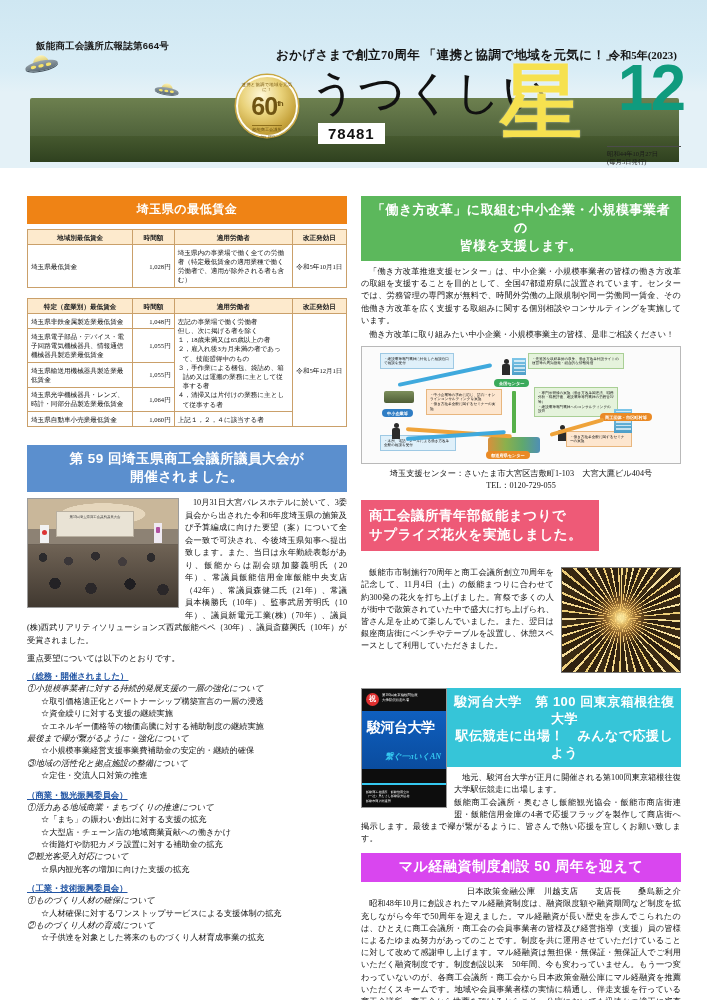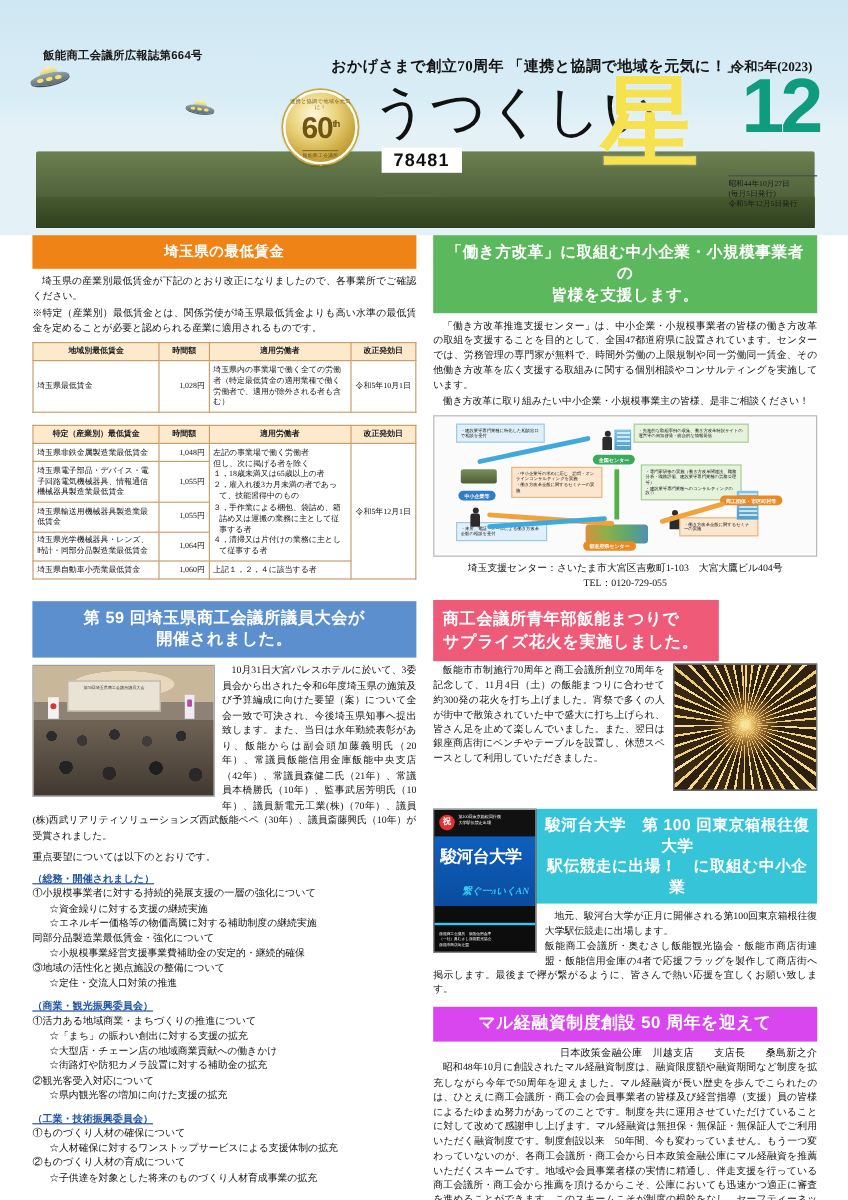--- a/index.html
+++ b/index.html
@@ -8,21 +8,21 @@
     background:#ffffff;
     font-family:"Liberation Serif","DejaVu Serif",serif;
     color:#111;
     overflow:hidden;
     position:relative;
   }
   .page{width:707px;height:1000px;position:relative;box-sizing:border-box;}
 
   
   .masthead{
-    position:relative;width:707px;height:196px;overflow:hidden;
+    position:relative;width:707px;height:168px;overflow:hidden;
     background:linear-gradient(#cfe7f2 0%,#d9edf6 42%,#e4f1f7 55%,#e4f1f7 100%);
   }
   .sky-band{position:absolute;left:0;top:0;width:100%;height:100%;}
   .mount{
     position:absolute;left:30px;right:28px;bottom:6px;height:64px;
     background:
       radial-gradient(ellipse 120px 40px at 22% 100%, #4d6338 0 60%, transparent 61%),
       radial-gradient(ellipse 150px 46px at 48% 100%, #56693c 0 60%, transparent 61%),
       radial-gradient(ellipse 130px 38px at 74% 100%, #4a5f35 0 60%, transparent 61%),
       radial-gradient(ellipse 200px 30px at 50% 108%, #3f5330 0 70%, transparent 71%),
@@ -175,21 +175,21 @@
       linear-gradient(rgba(120,105,88,.35),rgba(60,52,44,.9));
   }
   .clear{clear:both;}
   .meet-txt{font-size:8.2px;line-height:12.5px;text-align:justify;}
 
   .req-lead{font-size:8.4px;margin:6px 0 3px 0;font-family:Liberation Mono, monospace;}
   .cat{
     font-size:8.4px;font-weight:bold;color:#2255a4;text-decoration:underline;
     margin:7px 0 1px 0;
   }
-  .li1{font-size:8.4px;line-height:12.4px;margin:0;}
+  .li1{font-size:8.4px;line-height:12.4px;margin:0;font-style:italic;}
   .li2{font-size:8.2px;line-height:12.4px;margin:0 0 0 14px;}
 
   
   .diagram{
     margin-top:5px;border:.8px solid #b9b9b9;background:#fbfbfb;height:116px;
     position:relative;overflow:hidden;
   }
   .cal{position:absolute;font-size:3.6px;line-height:4.6px;padding:2.5px 3px;box-sizing:border-box;}
   .cal-blue{background:#dff0fa;border:.5px solid #9ec9e4;}
   .cal-green{background:#e5f3dc;border:.5px solid #a9cf95;}
@@ -292,24 +292,20 @@
 (毎月5日発行)
 令和5年12月5日発行</div>
   </div>
 
   <div class="cols">
 
     <div class="col-l">
 
       <div class="bar bar-orange">埼玉県の最低賃金</div>
 
-      <div class="body-txt">
-        <p class="indent">埼玉県の産業別最低賃金が下記のとおり改正になりましたので、各事業所でご確認ください。</p>
-        <p>※特定（産業別）最低賃金とは、関係労使が埼玉県最低賃金よりも高い水準の最低賃金を定めることが必要と認められる産業に適用されるものです。</p>
-      </div>
 
       <table class="wage">
         <thead>
           <tr>
             <th style="width:33%">地域別最低賃金</th>
             <th style="width:13%">時間額</th>
             <th style="width:37%">適用労働者</th>
             <th style="width:17%">改正発効日</th>
           </tr>
         </thead>
@@ -384,23 +380,24 @@
         </div>
         <div class="meet-txt indent">10月31日大宮パレスホテルに於いて、3委員会から出された令和6年度埼玉県の施策及び予算編成に向けた要望（案）について全会一致で可決され、今後埼玉県知事へ提出致します。また、当日は永年勤続表彰があり、飯能からは副会頭加藤義明氏（20年）、常議員飯能信用金庫飯能中央支店（42年）、常議員森健二氏（21年）、常議員本橋勝氏（10年）、監事武居芳明氏（10年）、議員新電元工業(株)（70年）、議員(株)西武リアリティソリューションズ西武飯能ペペ（30年）、議員斎藤興氏（10年）が受賞されました。</div>
         <div class="clear"></div>
       </div>
 
       <div class="req-lead">重点要望については以下のとおりです。</div>
 
       <div>
         <div class="cat">（総務・開催されました）</div>
         <div class="li1">①小規模事業者に対する持続的発展支援の一層の強化について</div>
+        <div class="li2">☆取引価格適正化とパートナーシップ構築宣言の一層の浸透</div>
         <div class="li2">☆資金繰りに対する支援の継続実施</div>
         <div class="li2">☆エネルギー価格等の物価高騰に対する補助制度の継続実施</div>
-        <div class="li1">同部分品製造業最低賃金・強化について</div>
+        <div class="li1">最後まで襷が繋がるように・強化について</div>
         <div class="li2">☆小規模事業経営支援事業費補助金の安定的・継続的確保</div>
         <div class="li1">③地域の活性化と拠点施設の整備について</div>
         <div class="li2">☆定住・交流人口対策の推進</div>
 
         <div class="cat">（商業・観光振興委員会）</div>
         <div class="li1">①活力ある地域商業・まちづくりの推進について</div>
         <div class="li2">☆「まち」の賑わい創出に対する支援の拡充</div>
         <div class="li2">☆大型店・チェーン店の地域商業貢献への働きかけ</div>
         <div class="li2">☆街路灯や防犯カメラ設置に対する補助金の拡充</div>
         <div class="li1">②観光客受入対応について</div>
@@ -475,21 +472,21 @@
 
       <div style="height:8px"></div>
 
       <div class="bar bar-pink" style="width:238px;box-sizing:border-box;">
         <div>商工会議所青年部飯能まつりで</div>
         <div>サプライズ花火を実施しました。</div>
       </div>
 
       <div class="fire-wrap" style="margin-top:-44px;">
         <div class="fire-photo"></div>
-        <div class="body-txt indent" style="margin-top:46px;">飯能市市制施行70周年と商工会議所創立70周年を記念して、11月4日（土）の飯能まつりに合わせて約300発の花火を打ち上げました。宵祭で多くの人が街中で散策されていた中で盛大に打ち上げられ、皆さん足を止めて楽しんでいました。また、翌日は銀座商店街にベンチやテーブルを設置し、休憩スペースとして利用していただきました。</div>
+        <div class="body-txt indent" style="margin-top:60px;">飯能市市制施行70周年と商工会議所創立70周年を記念して、11月4日（土）の飯能まつりに合わせて約300発の花火を打ち上げました。宵祭で多くの人が街中で散策されていた中で盛大に打ち上げられ、皆さん足を止めて楽しんでいました。また、翌日は銀座商店街にベンチやテーブルを設置し、休憩スペースとして利用していただきました。</div>
         <div class="clear"></div>
       </div>
 
       <div style="height:8px"></div>
 
       <div class="sur-wrap">
         <div class="poster">
           <div class="pband"></div>
           <div class="iwai">祝</div>
           <div class="ptxt" style="white-space:pre-line;">第100回東京箱根間往復
@@ -498,21 +495,21 @@
           <div class="pname">駿河台大学</div>
           <div class="pslogan">繋ぐ一лいくAN</div>
           <div class="pstripe"></div>
           <div class="pfoot" style="white-space:pre-line;">飯能商工会議所　飯能信用金庫
 （一社）奥むさし飯能観光協会
 飯能市商店街連盟</div>
         </div>
 
         <div class="bar bar-cyan">
           <div>駿河台大学　第 100 回東京箱根往復大学</div>
-          <div>駅伝競走に出場！　に取組む中小企業</div>
+          <div>駅伝競走に出場！　みんなで応援しよう</div>
         </div>
         <div class="body-txt indent" style="white-space:pre-line;">地元、駿河台大学が正月に開催される第100回東京箱根往復大学駅伝競走に出場します。
 飯能商工会議所・奥むさし飯能観光協会・飯能市商店街連盟・飯能信用金庫の4者で応援フラッグを製作して商店街へ掲示します。最後まで襷が繋がるように、皆さんで熱い応援を宜しくお願い致します。</div>
         <div class="clear"></div>
       </div>
 
       <div style="height:8px"></div>
 
       <div class="bar bar-purple">マル経融資制度創設 50 周年を迎えて</div>
 

